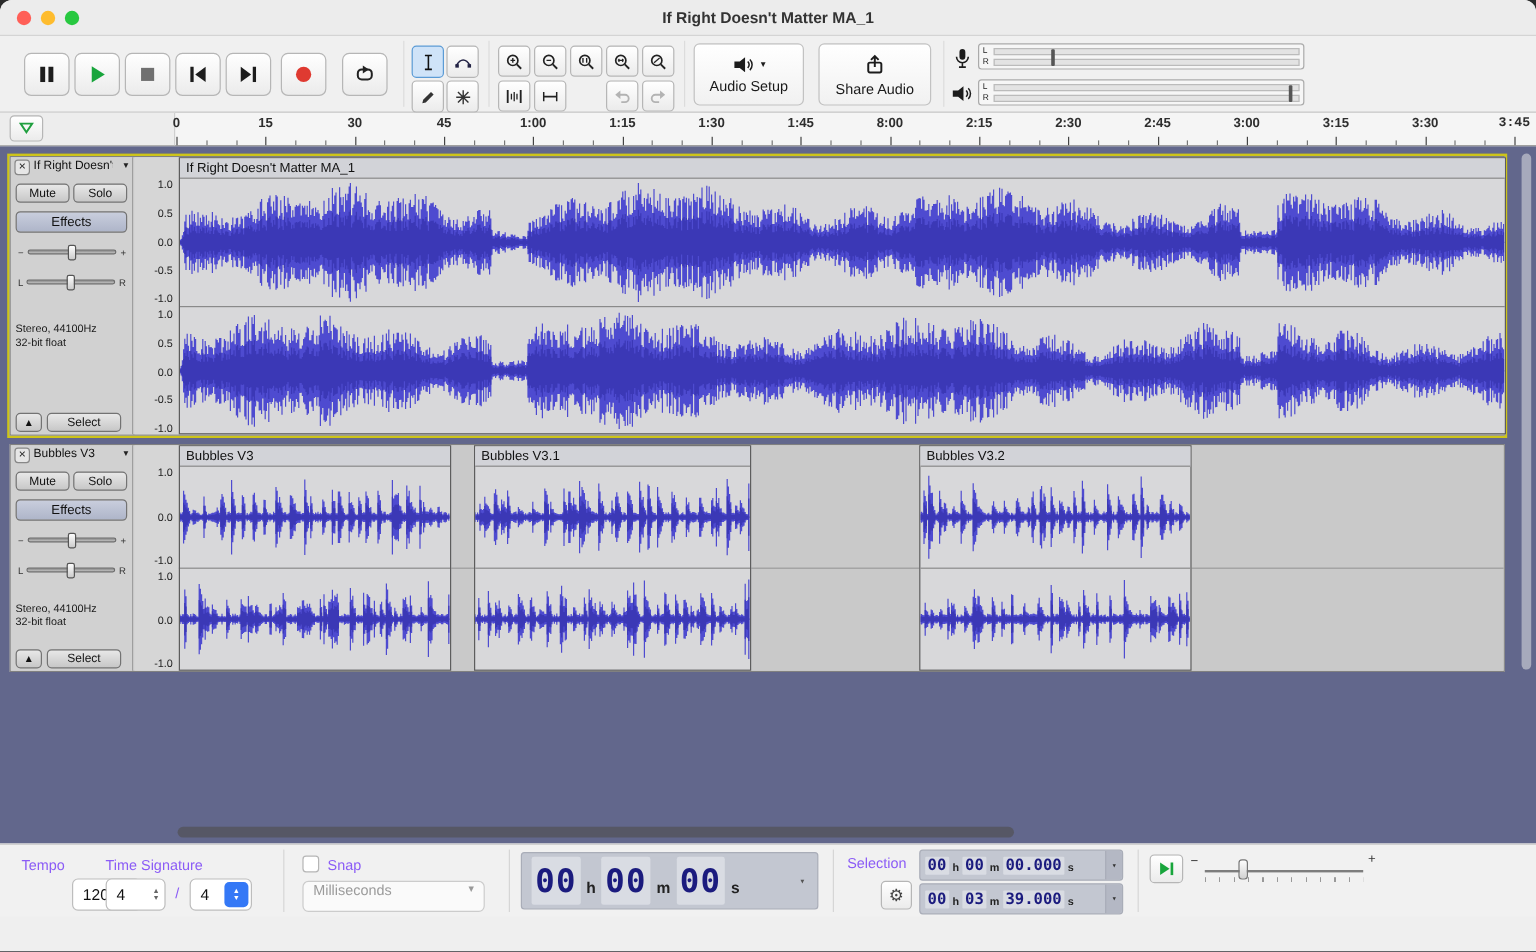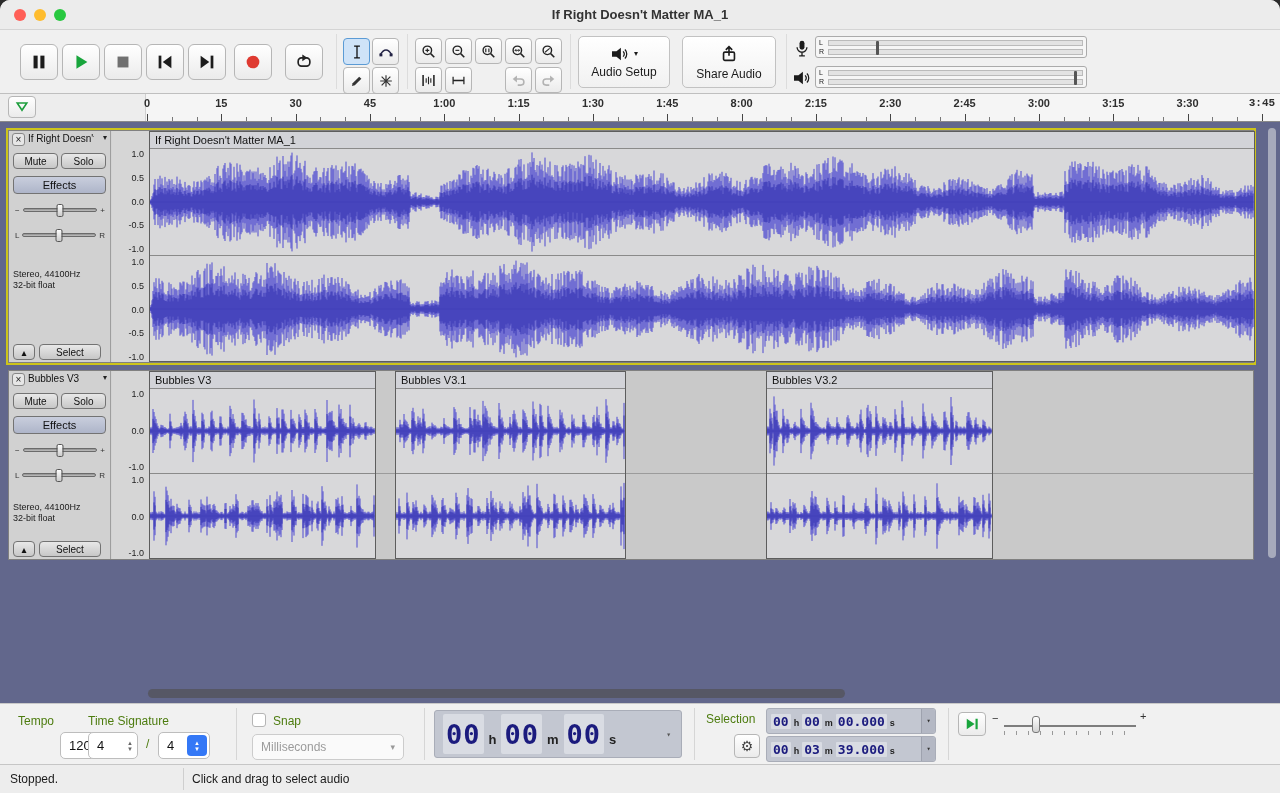--- a/index.html
+++ b/index.html
@@ -55,26 +55,26 @@
   .chan-div { height:1px; background:#8a8a8a; }
   .track-mid-line { position:absolute; left:0; right:0; height:1px; background:#9b9b9b; }
   .wave { position:absolute; inset:0; }
   
   .hscroll-thumb { position:absolute; left:148px; top:567px; width:697px; height:9px; background:#55555e; border-radius:5px; opacity:.85; }
   .vscroll { position:absolute; right:2px; top:4px; width:12px; height:570px; }
   .vscroll-thumb { position:absolute; left:2px; top:2px; width:8px; height:430px; background:#b9bcc8; border-radius:4px; opacity:.8; }
   
   .bottombar { position:absolute; left:0; top:703px; width:1280px; height:61px; background:#f1f1f1; border-top:1px solid #c9c9c9; }
   .bb-sep { position:absolute; top:4px; bottom:4px; width:1px; background:#d6d6d6; }
-  .bb-label { position:absolute; font-size:12px; color:#4d7c0f; }
+  .bb-label { position:absolute; font-size:12px; color:#8b5cf6; }
   .bb-input { position:absolute; height:27px; background:#ffffff; border:1px solid #bdbdbd; border-radius:5px; font-size:13px; color:#111; display:flex; align-items:center; padding:0 4px 0 8px; }
   .stepper { margin-left:auto; display:flex; flex-direction:column; gap:0; font-size:6px; color:#666; line-height:6px; }
   .bluecaret { position:absolute; right:2px; top:2px; bottom:2px; width:20px; background:#3478f6; border-radius:4px; display:flex; flex-direction:column; align-items:center; justify-content:center; color:#fff; font-size:6px; line-height:6px; }
   .checkbox { position:absolute; width:14px; height:14px; background:#fff; border:1px solid #b5b5b5; border-radius:3px; }
-  .dropdown { position:absolute; height:26px; background:#fafafa; border:1px solid #cccccc; border-radius:5px; font-size:12px; color:#9b9b9b; display:flex; align-items:center; padding:0 8px; }
+  .dropdown { position:absolute; height:26px; background:#fafafa; border:1px solid #cccccc; border-radius:5px; font-size:12px; color:#9b9b9b; display:flex; padding:0 8px; }
   .dd-caret { margin-left:auto; color:#999; font-size:9px; }
   .timedisp { position:absolute; left:434px; top:6px; width:248px; height:48px; background:#c3c7d1; border:1px solid #a9adb8; border-radius:3px; display:flex; align-items:center; padding:0 10px 0 8px; font-family:"DejaVu Sans Mono", monospace; font-weight:bold; color:#1b1b7e; }
   .td-d { background:#d9dce3; padding:0 3px; font-size:27px; height:40px; display:flex; align-items:center; border-radius:2px; letter-spacing:1px; }
   .td-u { font-size:13px; color:#222; margin:10px 5px 0 5px; font-family:"Liberation Sans", sans-serif; font-weight:bold; }
   .td-caret { margin-left:auto; font-size:8px; color:#555; }
   .selfield { position:absolute; left:766px; width:170px; height:26px; background:#c3c7d1; border:1px solid #a9adb8; border-radius:3px; display:flex; align-items:center; padding:0 16px 0 4px; font-family:"DejaVu Sans Mono", monospace; font-weight:bold; color:#1b1b7e; font-size:13px; }
   .sf-d { background:#d9dce3; padding:0 2px; border-radius:1px; }
   .sf-u { font-size:9px; color:#222; margin:4px 3px 0 3px; font-family:"Liberation Sans", sans-serif; }
   .sf-caret { position:absolute; right:0; top:0; bottom:0; width:14px; background:#b4b8c4; border-left:1px solid #9ea2ae; display:flex; align-items:center; justify-content:center; font-size:7px; color:#333; border-radius:0 3px 3px 0; }
   .spd-track { position:absolute; left:1004px; top:21px; width:132px; height:2px; background:#7d7d7d; }
@@ -610,19 +610,14 @@
           <rect x="13" y="2" width="2.5" height="12" fill="#18a53c"></rect>
         </svg>
     </div>
     <span class="spd-sign" style="left:992px;top:8px;">−</span>
     <div class="spd-track"></div>
     <div class="spd-thumb"></div>
     <div class="spd-ticks"></div>
     <span class="spd-sign" style="left:1140px;top:6px;">+</span>
   </div>
 
-  <div class="statusbar">
-    <span style="position:absolute;left:10px;top:7px;">Stopped.</span>
-    <span class="sb-div"></span>
-    <span style="position:absolute;left:192px;top:7px;">Click and drag to select audio</span>
-  </div>
 
 </div>
 
 </body></html>

